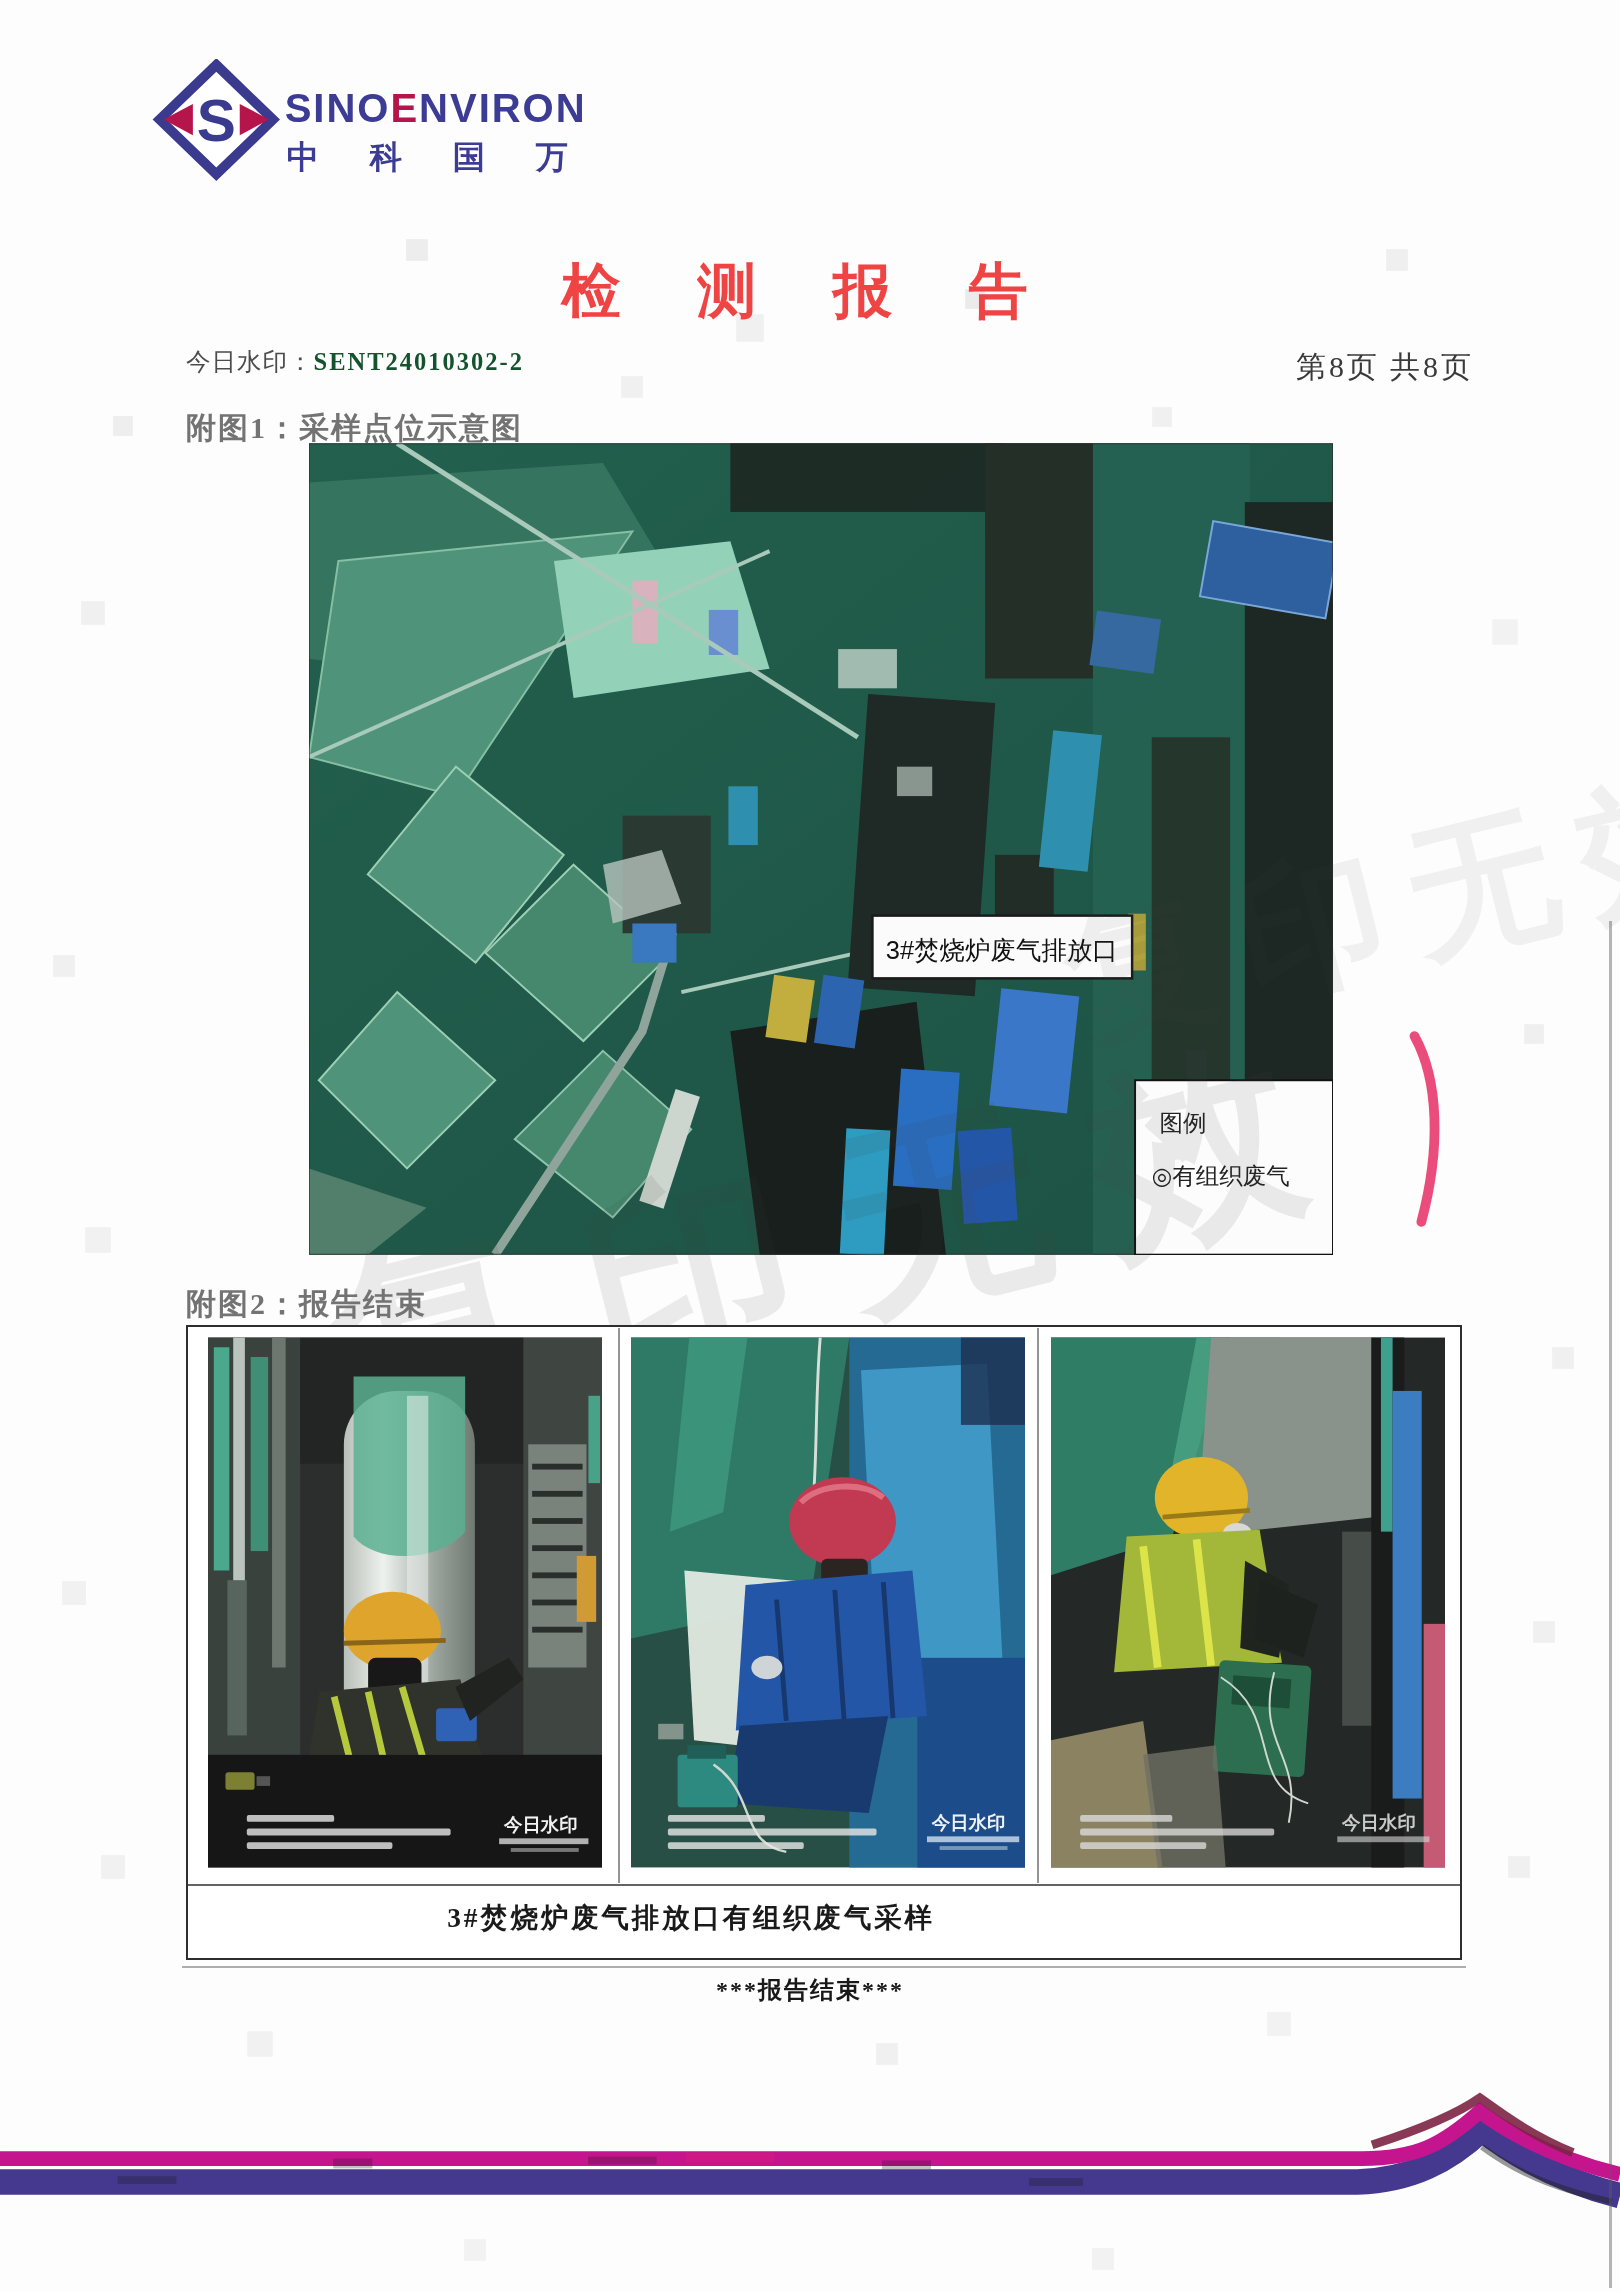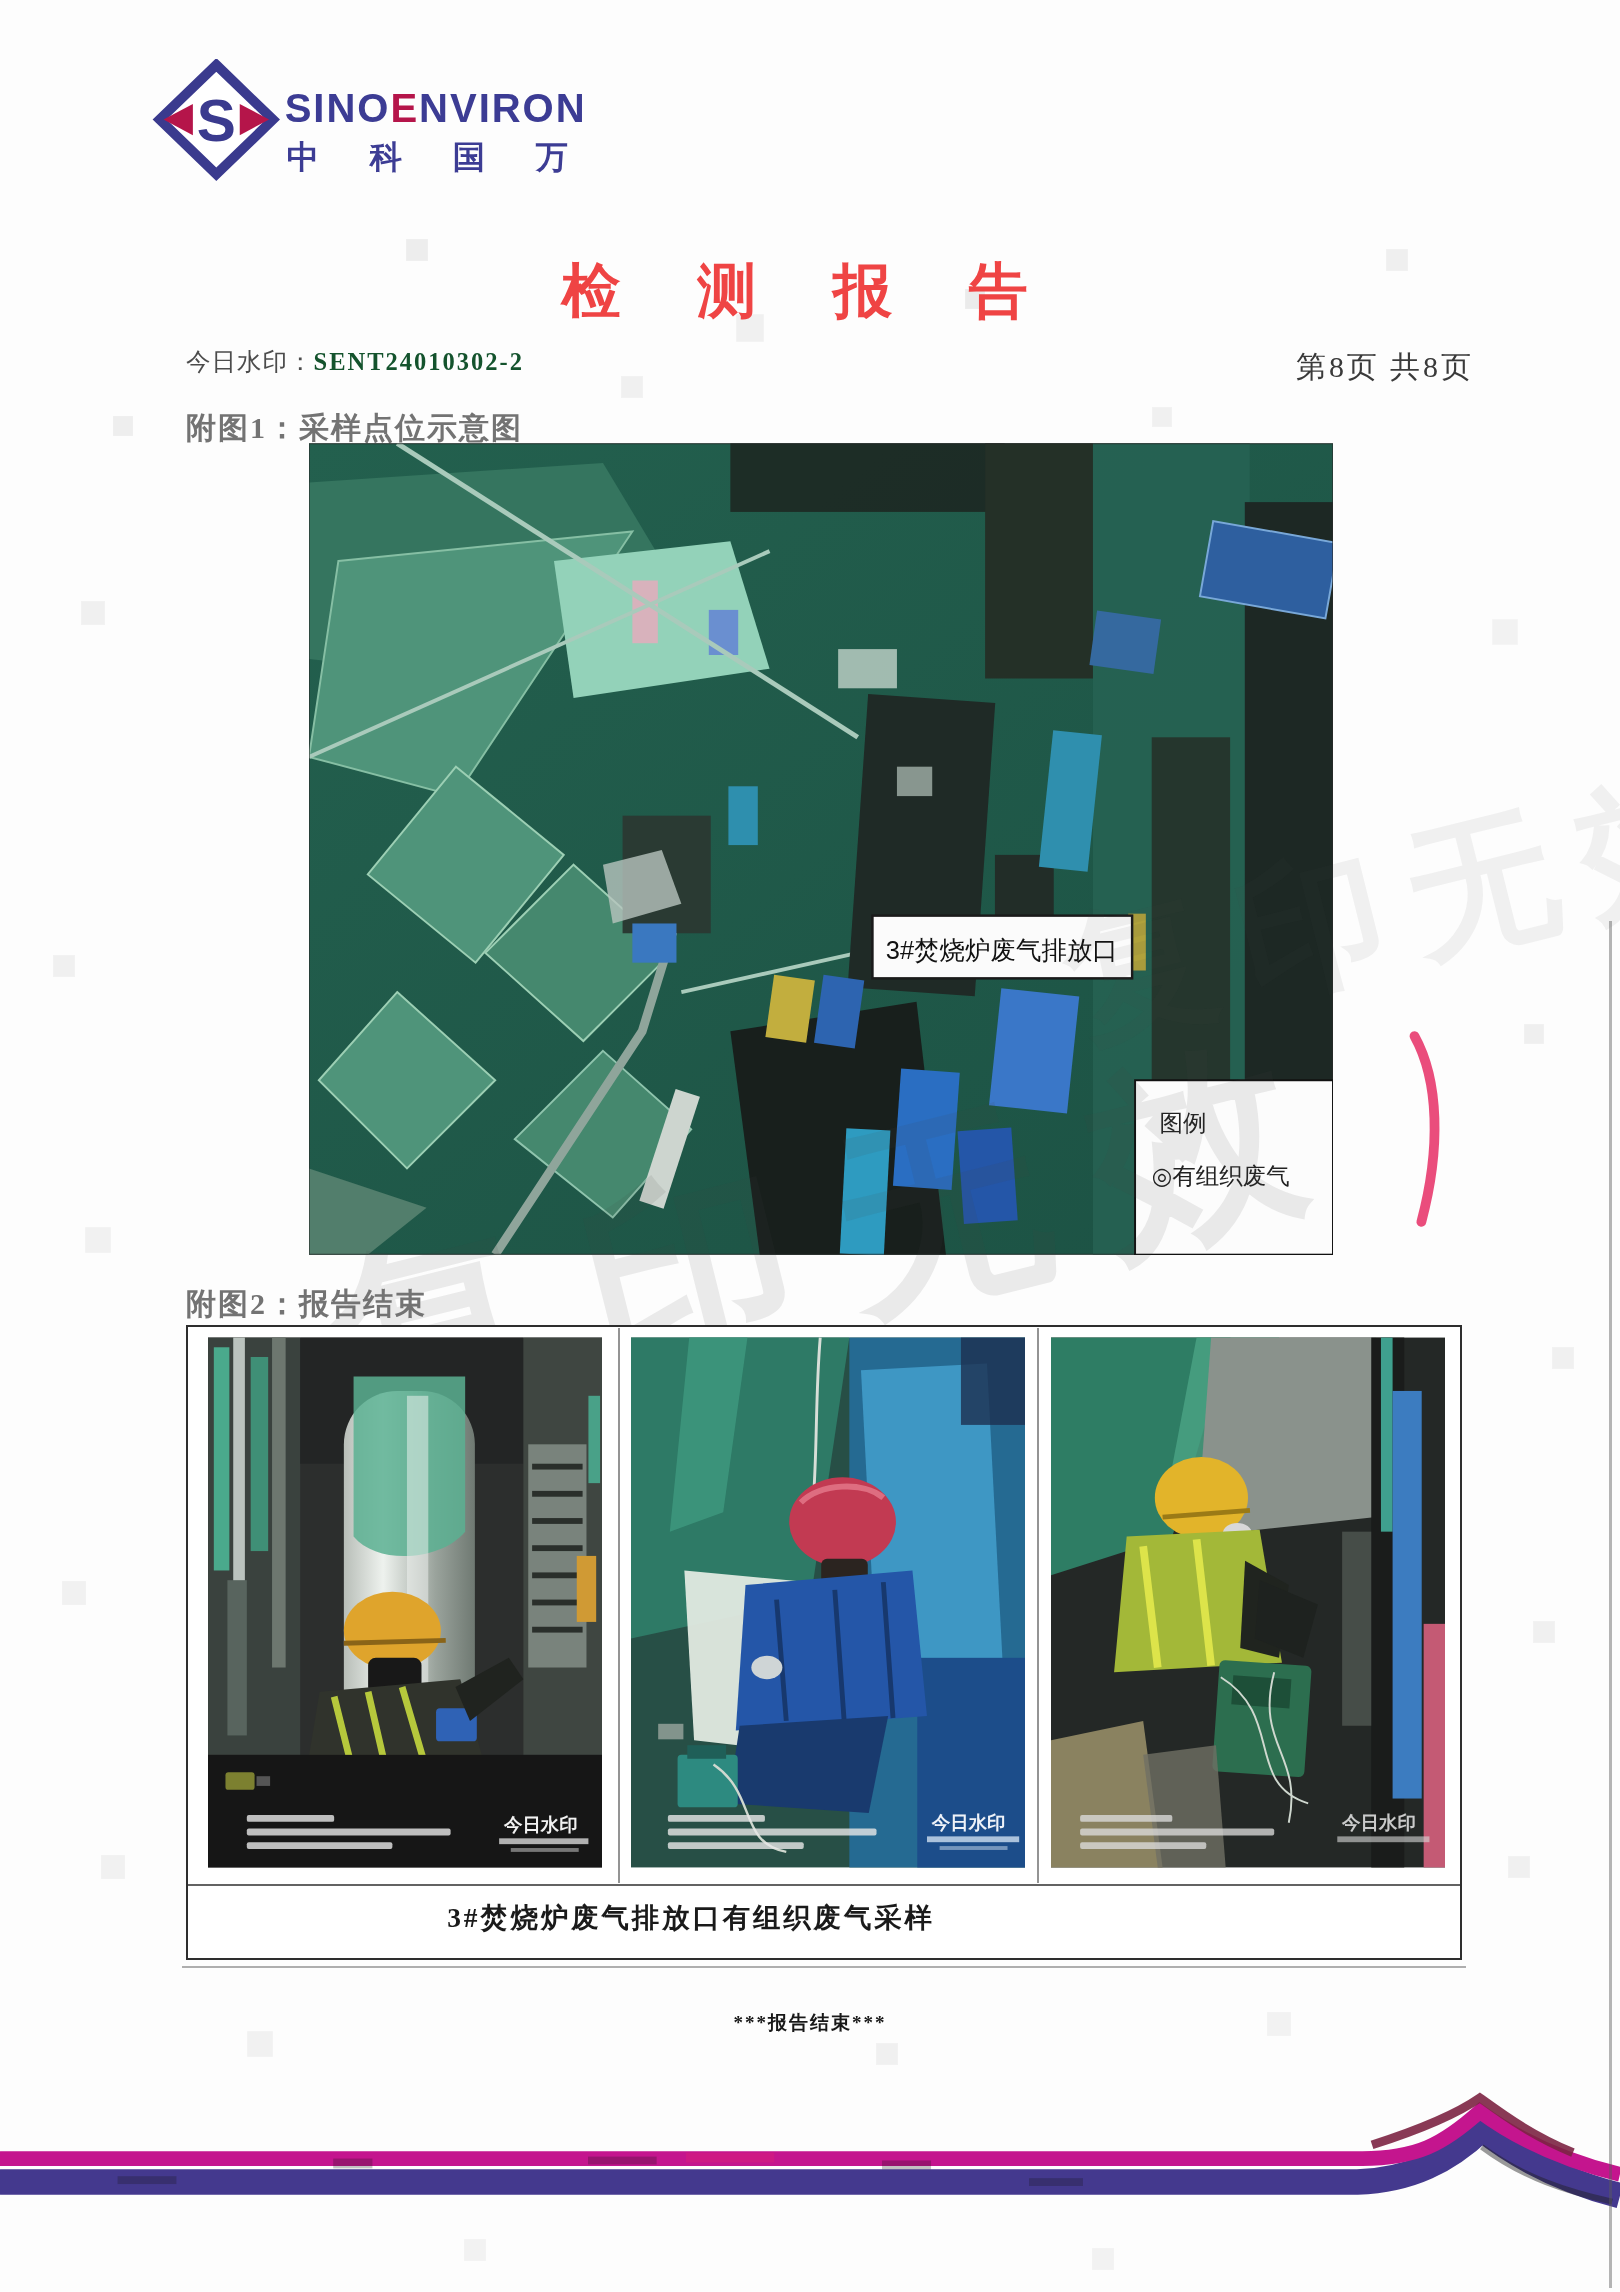--- a/index.html
+++ b/index.html
@@ -44,22 +44,22 @@
   #photos-box{left:186px;top:1325px;width:1276px;height:635px;border:2.9px solid #2e2e2e;
     background:#ffffff;box-sizing:border-box;}
   .photo{top:1335px;width:394px;height:535px;}
   #photo-1{left:208px;} #photo-2{left:631px;} #photo-3{left:1051px;}
   .vline{top:1328px;width:2px;height:555px;background:rgba(90,90,90,.65);}
   #vline-1{left:618px;} #vline-2{left:1037px;}
   #caption-sep{left:188px;top:1884px;width:1272px;height:2px;background:rgba(60,60,60,.8);}
   #photos-caption{left:186px;top:1900px;width:1010px;text-align:center;font-size:27.4px;
     font-weight:bold;color:#1a1a1a;letter-spacing:2.9px;}
   #box-underline{left:182px;top:1966px;width:1284px;height:2px;background:rgba(110,110,110,.55);}
-  #end-of-report{left:0;right:0;top:1974px;text-align:center;font-size:19px;font-weight:bold;
-    color:#181818;letter-spacing:2px;margin-top:36px;}
+  #end-of-report{left:0;right:0;top:1974px;text-align:center;font-size:24px;font-weight:bold;
+    color:#181818;letter-spacing:2px;}
   #footer-wave{left:0;top:2088px;width:1620px;height:147px;}
   #scan-edge-line{left:1609px;top:921px;width:2.9px;height:1367px;background:rgba(90,90,90,.45);}
   svg text{font-family:"Liberation Sans","DejaVu Sans",sans-serif;}
 </style>
 </head>
 <body>
 
 <div id="page">
 
   <div id="speckles" class="abs"></div>

